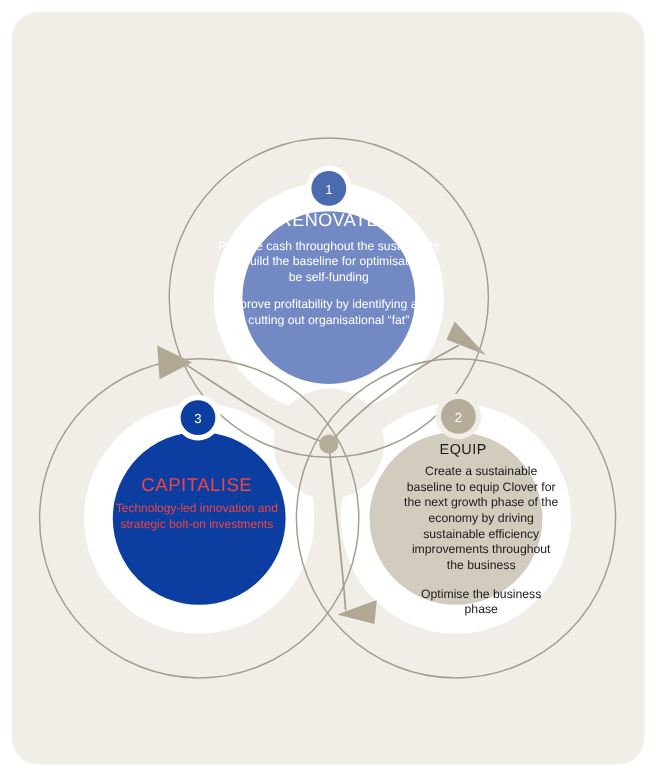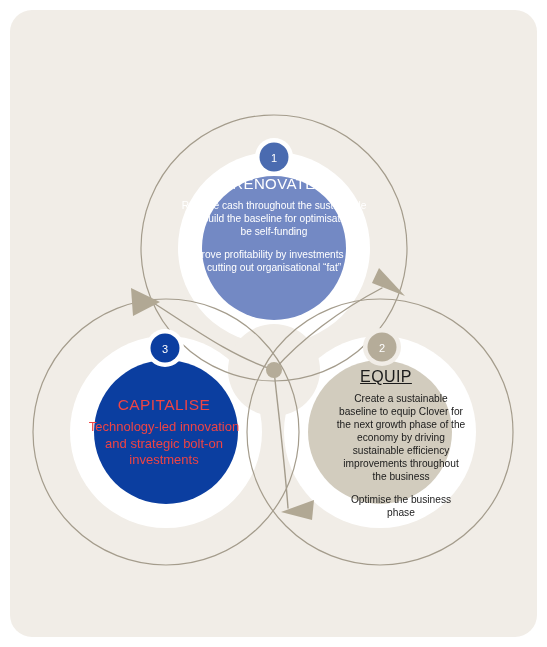--- a/index.html
+++ b/index.html
@@ -63,31 +63,31 @@
   }
   #renovate-text .node-title { font-size: 15px; }
   #renovate-text .node-body  { font-size: 10.2px; }
   
   #equip-text {
     left: 306px;
     top: 368px;
     width: 160px;
     color: #1b1b1b;
   }
-  #equip-text .node-title { font-size: 16px; text-decoration: underline; }
+  #equip-text .node-title { font-size: 12px; }
   #equip-text .node-body  { font-size: 10.2px; margin-left: 30px; }
   
   #capitalise-text {
     left: 82px;
     top: 396px;
     width: 164px;
     color: #ef4444;
   }
   #capitalise-text .node-title { font-size: 15.5px; }
-  #capitalise-text .node-body  { font-size: 13px; }
+  #capitalise-text .node-body  { font-size: 10px; }
 
   .badge-num {
     font-size: 11px;
     font-weight: 400;
     fill: #ffffff;
     font-family: "Liberation Sans", sans-serif;
   }
 </style>
 </head>
 <body>
@@ -154,21 +154,21 @@
           <text class="badge-num" x="165" y="352.5" text-anchor="middle">3</text>
         </g>
       </g>
 
     </g>
   </svg>
 
   <div class="node-text" id="renovate-text">
     <div class="node-title">RENOVATE</div>
     <div class="node-body">Release cash throughout the sustainable and build the baseline for optimisation to be self-funding</div>
-    <div class="node-body">Improve profitability by investments and cutting out organisational “fat”</div>
+    <div class="node-body">Improve profitability by identifying and cutting out organisational “fat”</div>
   </div>
 
   <div class="node-text" id="equip-text">
     <div class="node-title">EQUIP</div>
     <div class="node-body">Create a sustainable baseline to equip Clover for the next growth phase of the economy by driving sustainable efficiency improvements throughout the business</div>
     <div class="node-body">Optimise the business phase</div>
   </div>
 
   <div class="node-text" id="capitalise-text">
     <div class="node-title">CAPITALISE</div>

